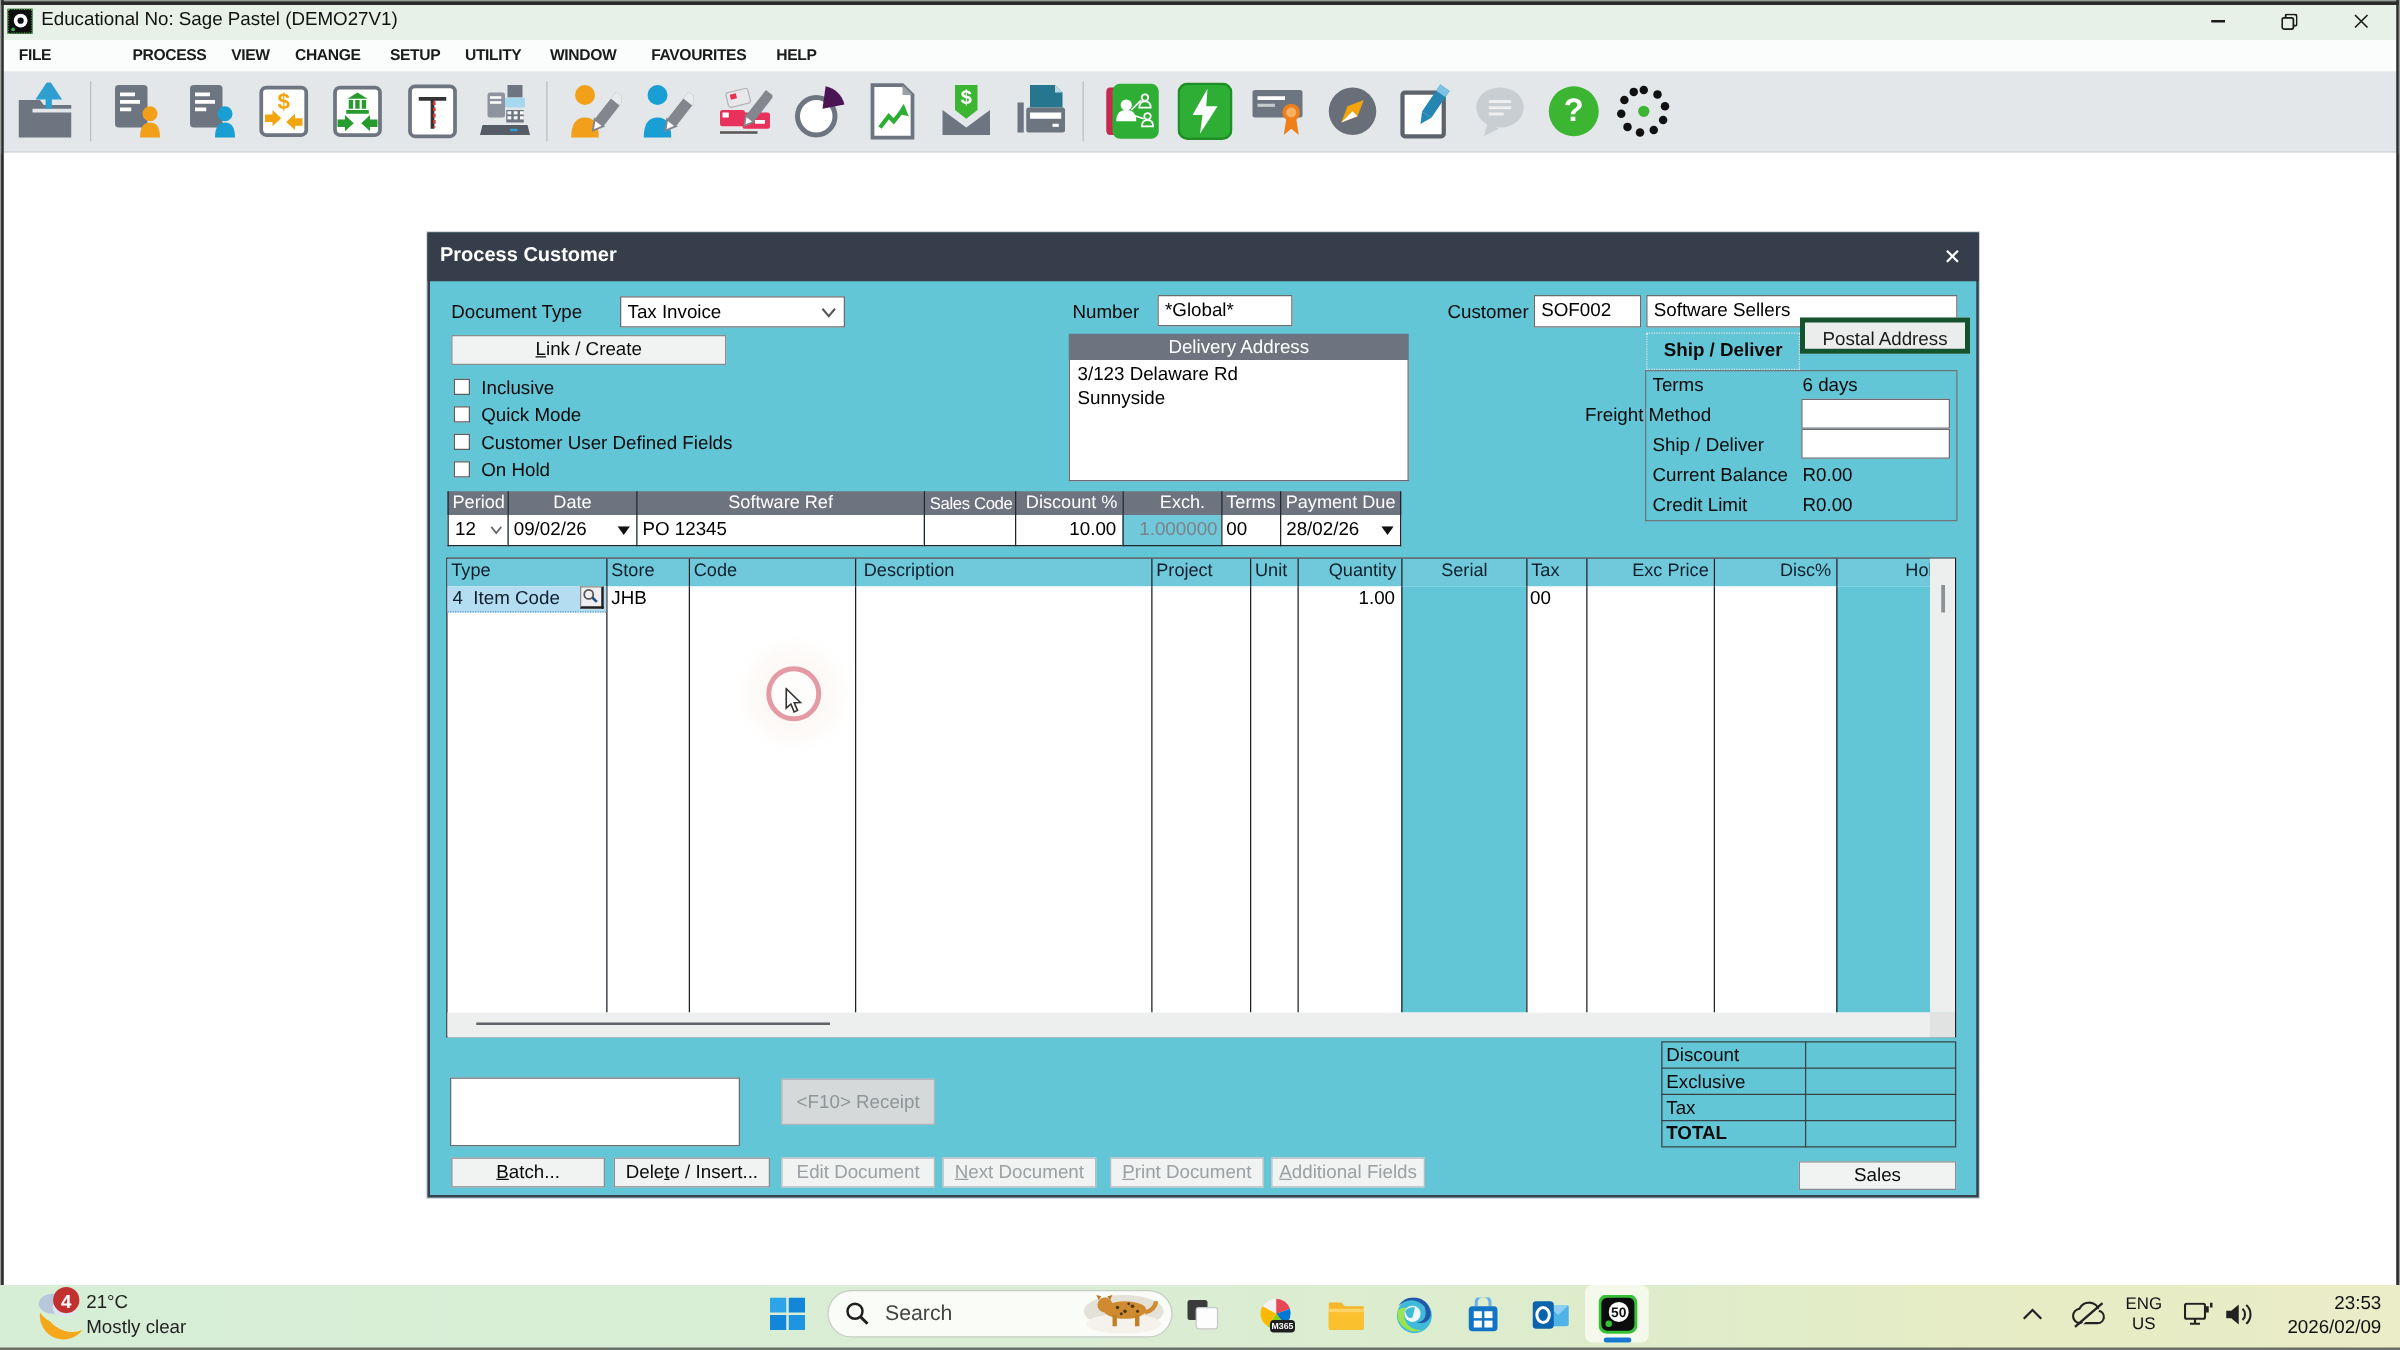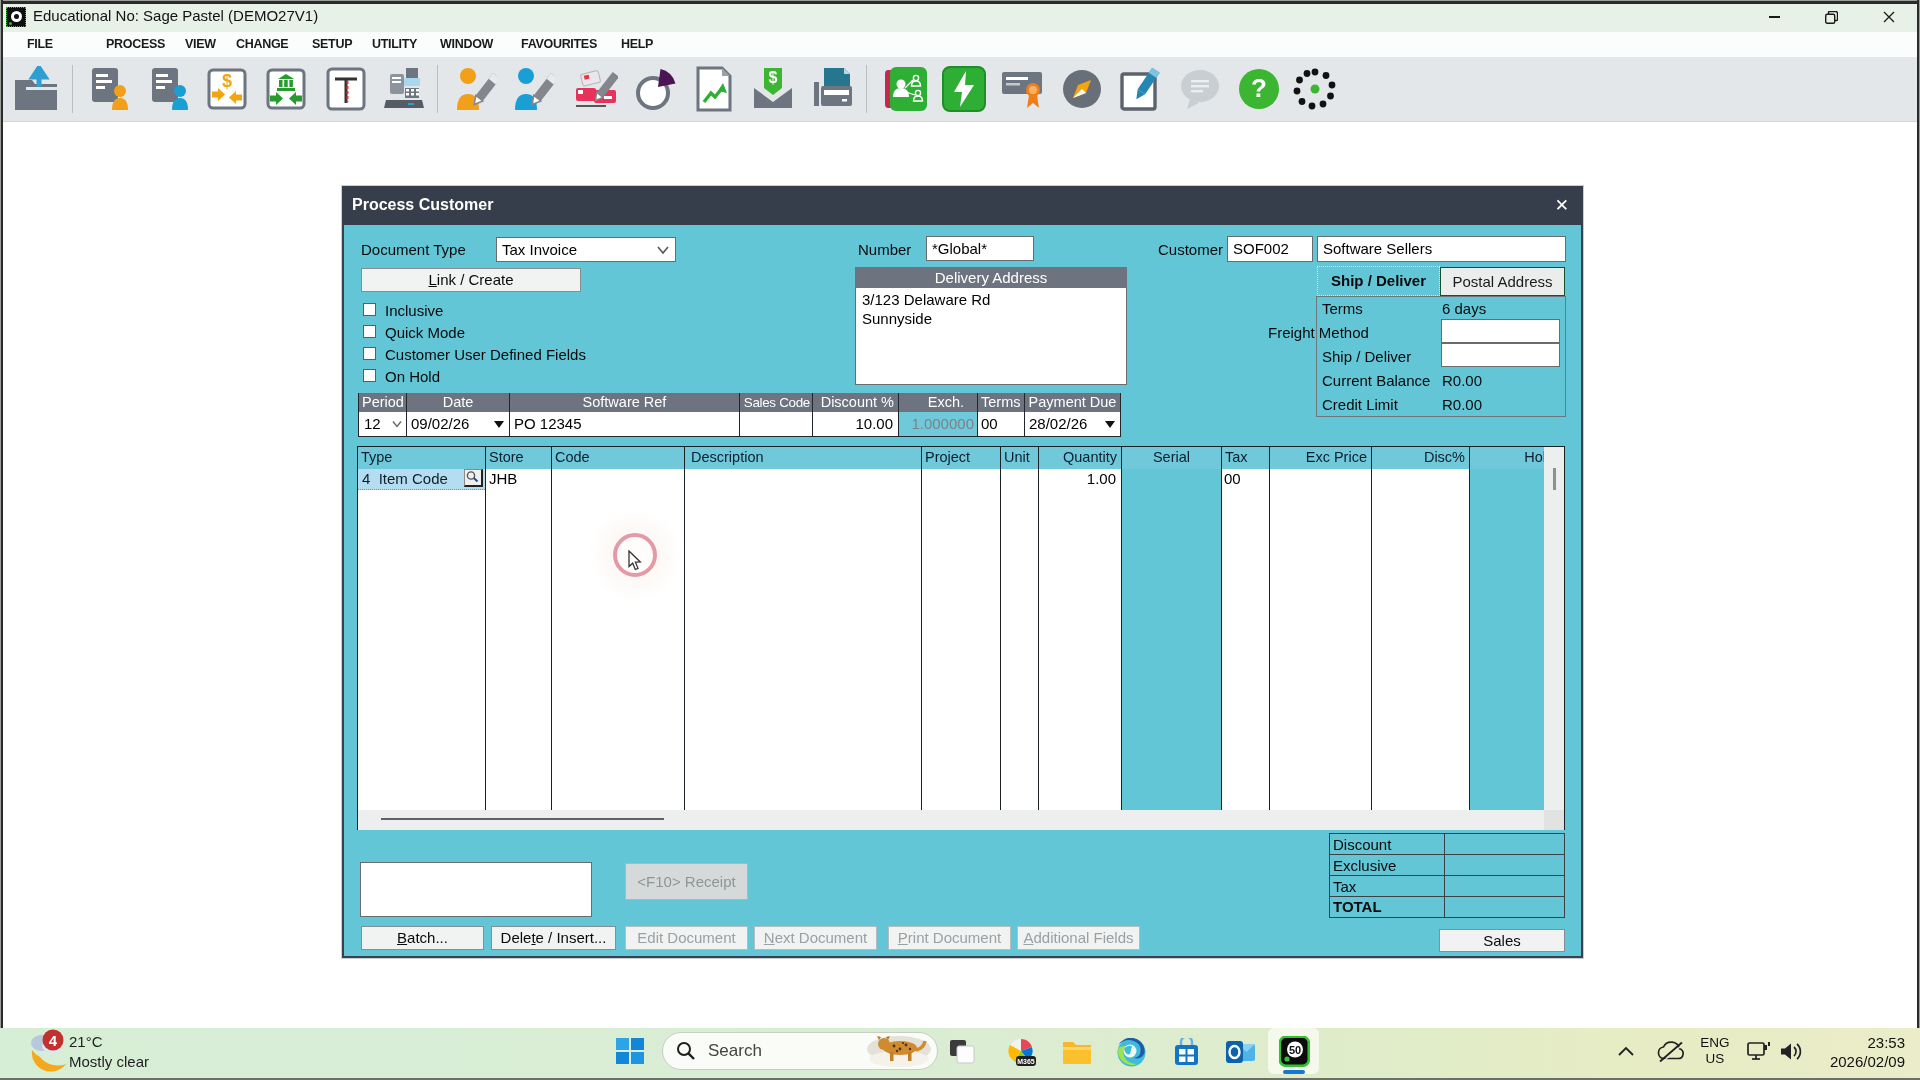--- a/index.html
+++ b/index.html
@@ -67,21 +67,21 @@
     <svg class="abs" style="left:1825px; top:11px;" width="13" height="13" viewBox="0 0 13 13">
       <path d="M3.5 3 V1.5 a1 1 0 0 1 1-1 h6 a2 2 0 0 1 2 2 v6 a1 1 0 0 1 -1 1 H10" fill="none" stroke="#1a1a1a" stroke-width="1.4"></path>
       <rect x="0.7" y="3.2" width="9" height="9" rx="1.5" fill="none" stroke="#1a1a1a" stroke-width="1.4"></rect>
     </svg>
     <svg class="abs" style="left:1883px; top:11px;" width="12" height="12" viewBox="0 0 12 12">
       <path d="M1 1 L11 11 M11 1 L1 11" stroke="#1a1a1a" stroke-width="1.3"></path>
     </svg>
   </div>
 
   <div id="menubar">
-    <div class="mitem" style="left:27px;">FILE</div>
+    <div class="mitem" style="left:15px;">FILE</div>
     <div class="mitem" style="left:51px;margin-top:43px;">EDIT</div>
     <div class="mitem" style="left:106px;">PROCESS</div>
     <div class="mitem" style="left:185px;">VIEW</div>
     <div class="mitem" style="left:236px;">CHANGE</div>
     <div class="mitem" style="left:312px;">SETUP</div>
     <div class="mitem" style="left:372px;">UTILITY</div>
     <div class="mitem" style="left:440px;">WINDOW</div>
     <div class="mitem" style="left:521px;">FAVOURITES</div>
     <div class="mitem" style="left:621px;">HELP</div>
   </div>
@@ -319,21 +319,21 @@
       <div class="lbl" style="left:385px; top:324px;">Quick Mode</div>
     <div class="ck" style="left:363px; top:347px;"></div>
       <div class="lbl" style="left:385px; top:346px;">Customer User Defined Fields</div>
     <div class="ck" style="left:363px; top:369px;"></div>
       <div class="lbl" style="left:385px; top:368px;">On Hold</div>
 
     <div class="hdrgray" style="left:855px; top:267px; width:272px; height:21px; line-height:21px;">Delivery Address</div>
     <div class="abs" style="left:855px; top:288px; width:272px; height:97px; background:#fff; border:1px solid #686c70; border-top:none; font-size:15px; line-height:19px; padding:2px 0 0 6px;">3/123 Delaware Rd<br>Sunnyside</div>
 
     <div class="abs" style="left:1317px; top:266px; width:123px; height:30px; border:1px dotted #dfe3e5; font-size:15px; font-weight:bold; text-align:center; line-height:28px; color:#0a0a0a;">Ship / Deliver</div>
-    <div class="abs" style="left:1440px; top:267px; width:125px; height:29px; background:#ebedec; border:1px solid #14532d; font-size:15px; text-align:center; line-height:27px; color:#1a1a1a;">Postal Address</div>
+    <div class="abs" style="left:1440px; top:254px; width:136px; height:29px; background:#ebedec; border:4px solid #14532d; font-size:15px; text-align:center; line-height:27px; color:#1a1a1a;">Postal Address</div>
 
     <div class="abs" style="left:1316px; top:296px; width:250px; height:121px; border:1px solid #6f767c;"></div>
     <div class="lbl" style="left:1322px; top:300px;">Terms</div>
       <div class="lbl" style="left:1442px; top:300px;">6 days</div>
     <div class="lbl" style="left:1268px; top:324px;">Freight Method</div>
     <div class="inp" style="left:1441px; top:319px; width:119px; height:24px;"></div>
     <div class="lbl" style="left:1322px; top:348px;">Ship / Deliver</div>
     <div class="inp" style="left:1441px; top:343px; width:119px; height:24px;"></div>
     <div class="lbl" style="left:1322px; top:372px;">Current Balance</div>
       <div class="lbl" style="left:1442px; top:372px;">R0.00</div>

